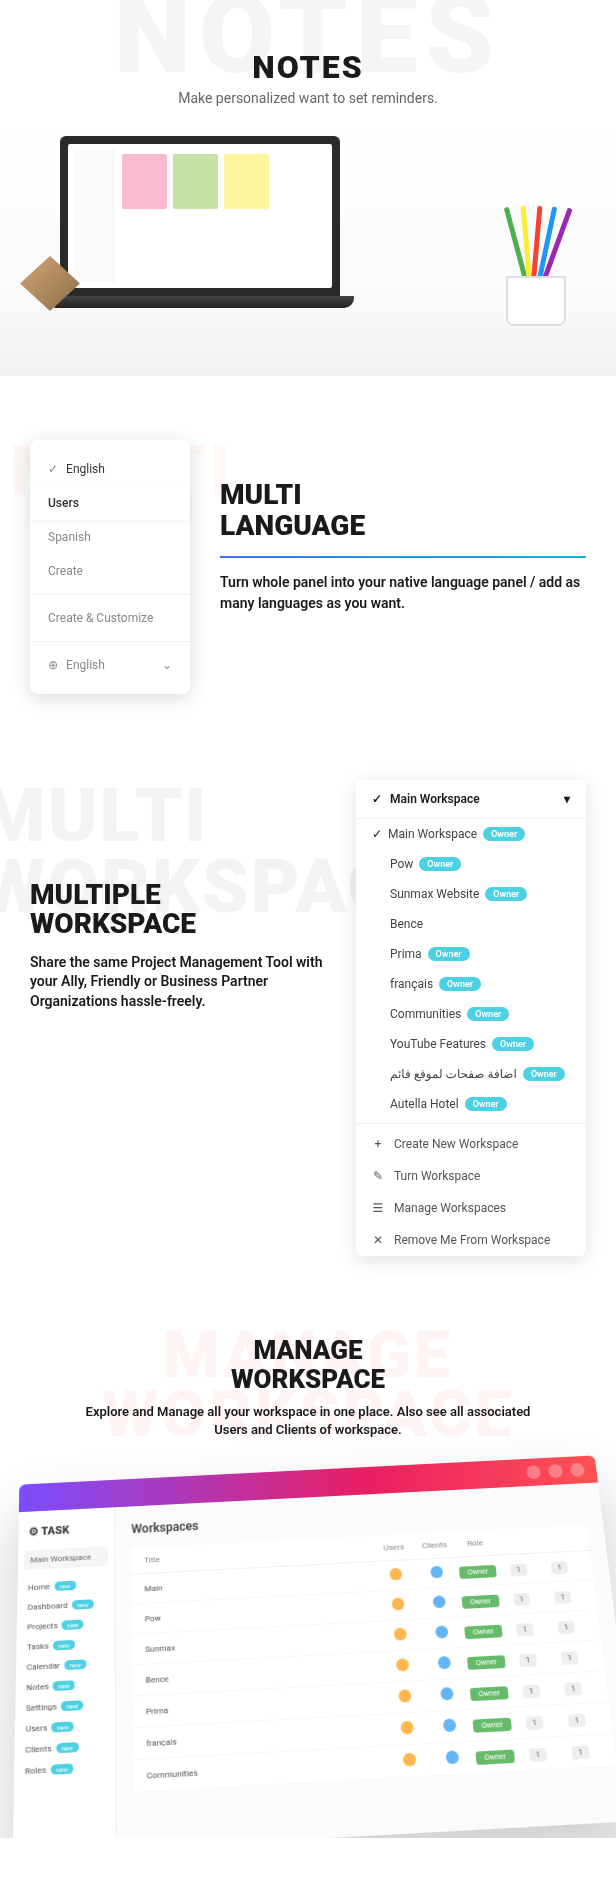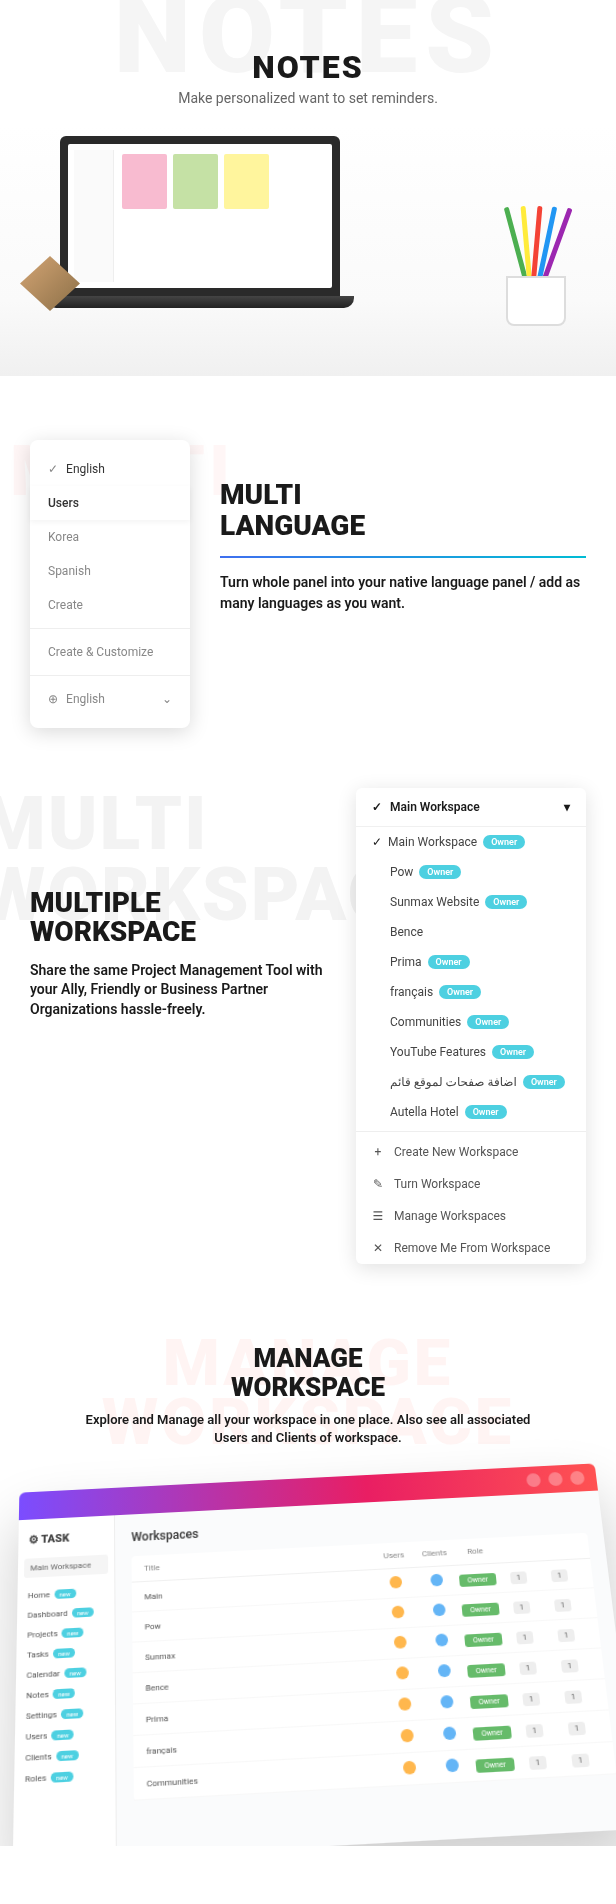--- a/index.html
+++ b/index.html
@@ -134,23 +134,20 @@
   <div class="multi-content">
     <div class="lang-card">
       <div class="lang-item lang-selected">
           <span class="check-small">✓</span>
           <span>English</span>
         </div>
       <div class="lang-item active">
           <span>Users</span>
         </div>
       <div class="lang-item">
-          <span>Korea</span>
-        </div>
-      <div class="lang-item">
           <span>Spanish</span>
         </div>
       <div class="lang-item">
           <span>Create</span>
         </div>
       <div class="lang-divider"></div>
       <div class="lang-item">
           <span>Create &amp; Customize</span>
         </div>
       <div class="lang-divider"></div>

